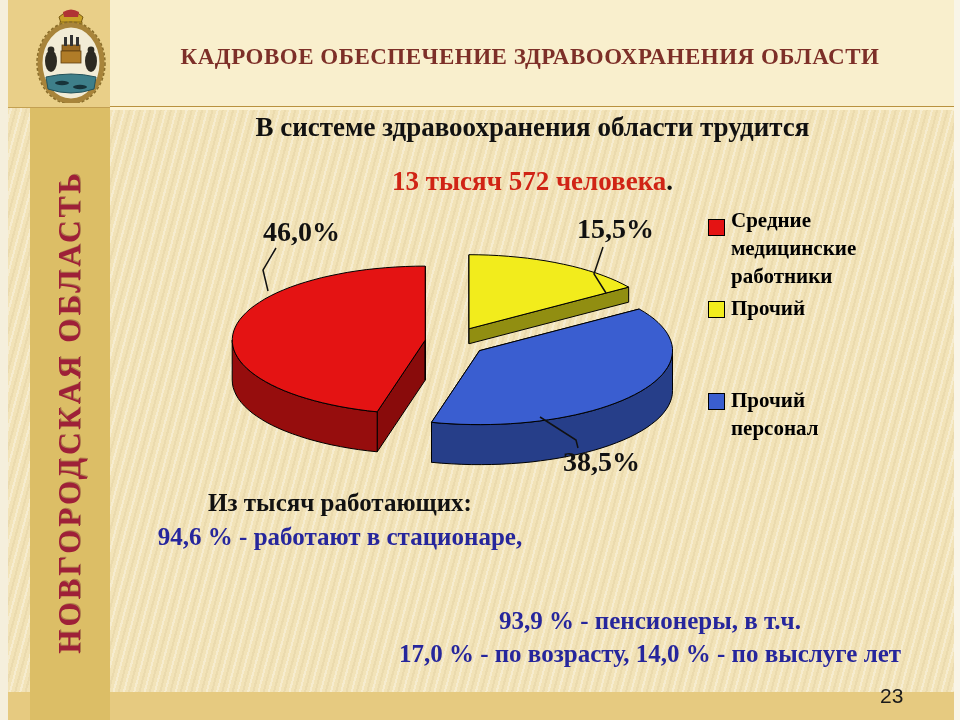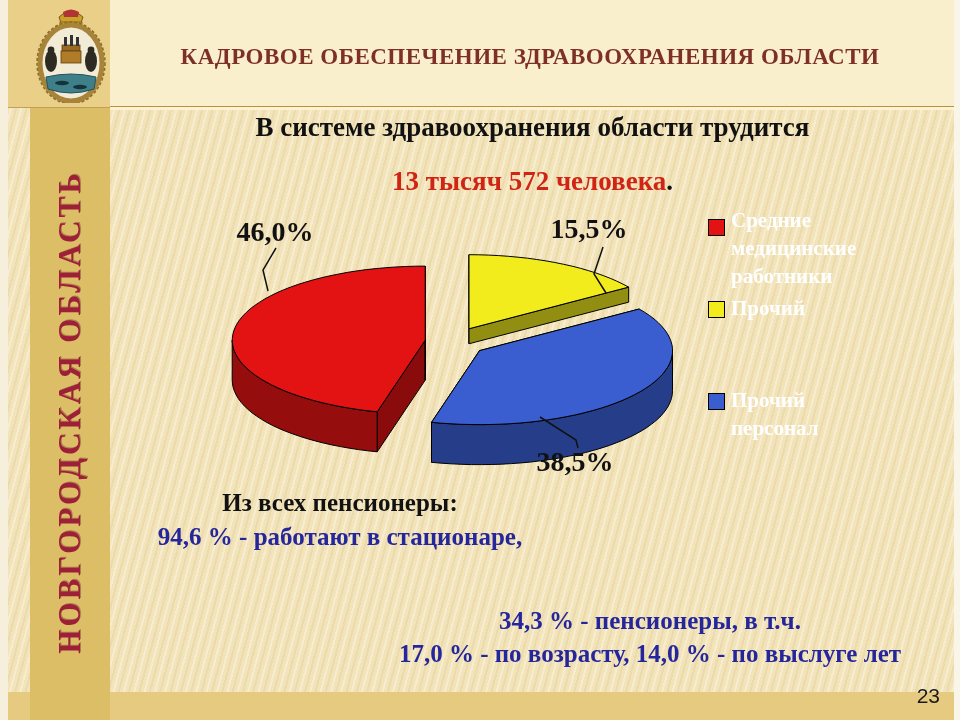--- a/index.html
+++ b/index.html
@@ -35,32 +35,32 @@
   .slide-title{
     left:120px;top:44px;width:820px;text-align:center;
     font-size:23px;font-weight:bold;color:#7d2f28;letter-spacing:0.5px;
   }
   .intro-line1{left:110px;top:112px;width:845px;text-align:center;
     font-size:27px;font-weight:bold;color:#111;}
   .intro-line2{left:110px;top:166px;width:845px;text-align:center;
     font-size:27px;font-weight:bold;color:#d02415;}
   .intro-line2 .period{color:#111;}
   
-  .pie-label{width:130px;text-align:center;font-size:28px;font-weight:bold;color:#111;}
+  .pie-label{width:130px;text-align:right;font-size:28px;font-weight:bold;color:#111;}
   
   .legend-swatch{width:15px;height:15px;border:1px solid #000;}
-  .legend-label{width:152px;font-size:21px;line-height:28px;font-weight:bold;color:#ffffff;}
+  .legend-label{width:152px;font-size:21px;line-height:28px;font-weight:bold;color:#000000;}
   
   .notes-1{left:70px;top:486px;width:540px;text-align:center;
     font-size:25px;line-height:34px;font-weight:bold;}
   .notes-1 .heading{color:#111;}
   .notes-1 .navy, .notes-2{color:#26269c;}
   .notes-2{left:360px;top:604px;width:580px;text-align:center;
     font-size:25px;line-height:33px;font-weight:bold;}
-  .page-number{left:880px;top:684px;width:60px;text-align:right;
+  .page-number{left:880px;top:684px;width:60px;
     font-family:"Liberation Sans","DejaVu Sans",sans-serif;font-size:21px;color:#1a1a1a;}
   svg{display:block;}
   #pie-svg{left:0;top:0;pointer-events:none;}
 </style>
 </head>
 <body>
 
 <div id="slide">
 
   <div class="abs main-bg striped"></div>
@@ -130,23 +130,23 @@
   <div class="abs pie-label" style="left:510px;top:446px;">38,5%</div>
 
   <div class="abs legend-swatch" style="left: 708px; top: 219px; background: rgb(228, 19, 19);"></div>
   <div class="abs legend-label" style="left:731px;top:206px;">Средние медицинские работники</div>
   <div class="abs legend-swatch" style="left: 708px; top: 301px; background: rgb(242, 236, 28);"></div>
   <div class="abs legend-label" style="left:731px;top:294px;">Прочий</div>
   <div class="abs legend-swatch" style="left: 708px; top: 393px; background: rgb(58, 94, 208);"></div>
   <div class="abs legend-label" style="left:731px;top:386px;width:130px;">Прочий персонал</div>
 
   <div class="abs notes-1">
-    <div class="heading">Из всех пенсионеры:</div>
+    <div class="heading">Из тысяч работающих:</div>
     <div class="navy">94,6 % - работают в стационаре,</div>
   </div>
 
   <div class="abs notes-2">
-    <div>34,3 % - пенсионеры, в т.ч.</div>
+    <div>93,9 % - пенсионеры, в т.ч.</div>
     <div>17,0 % -  по возрасту,   14,0 % - по выслуге лет</div>
   </div>
 
   <div class="abs page-number">23</div>
 </div>
 
 </body></html>

